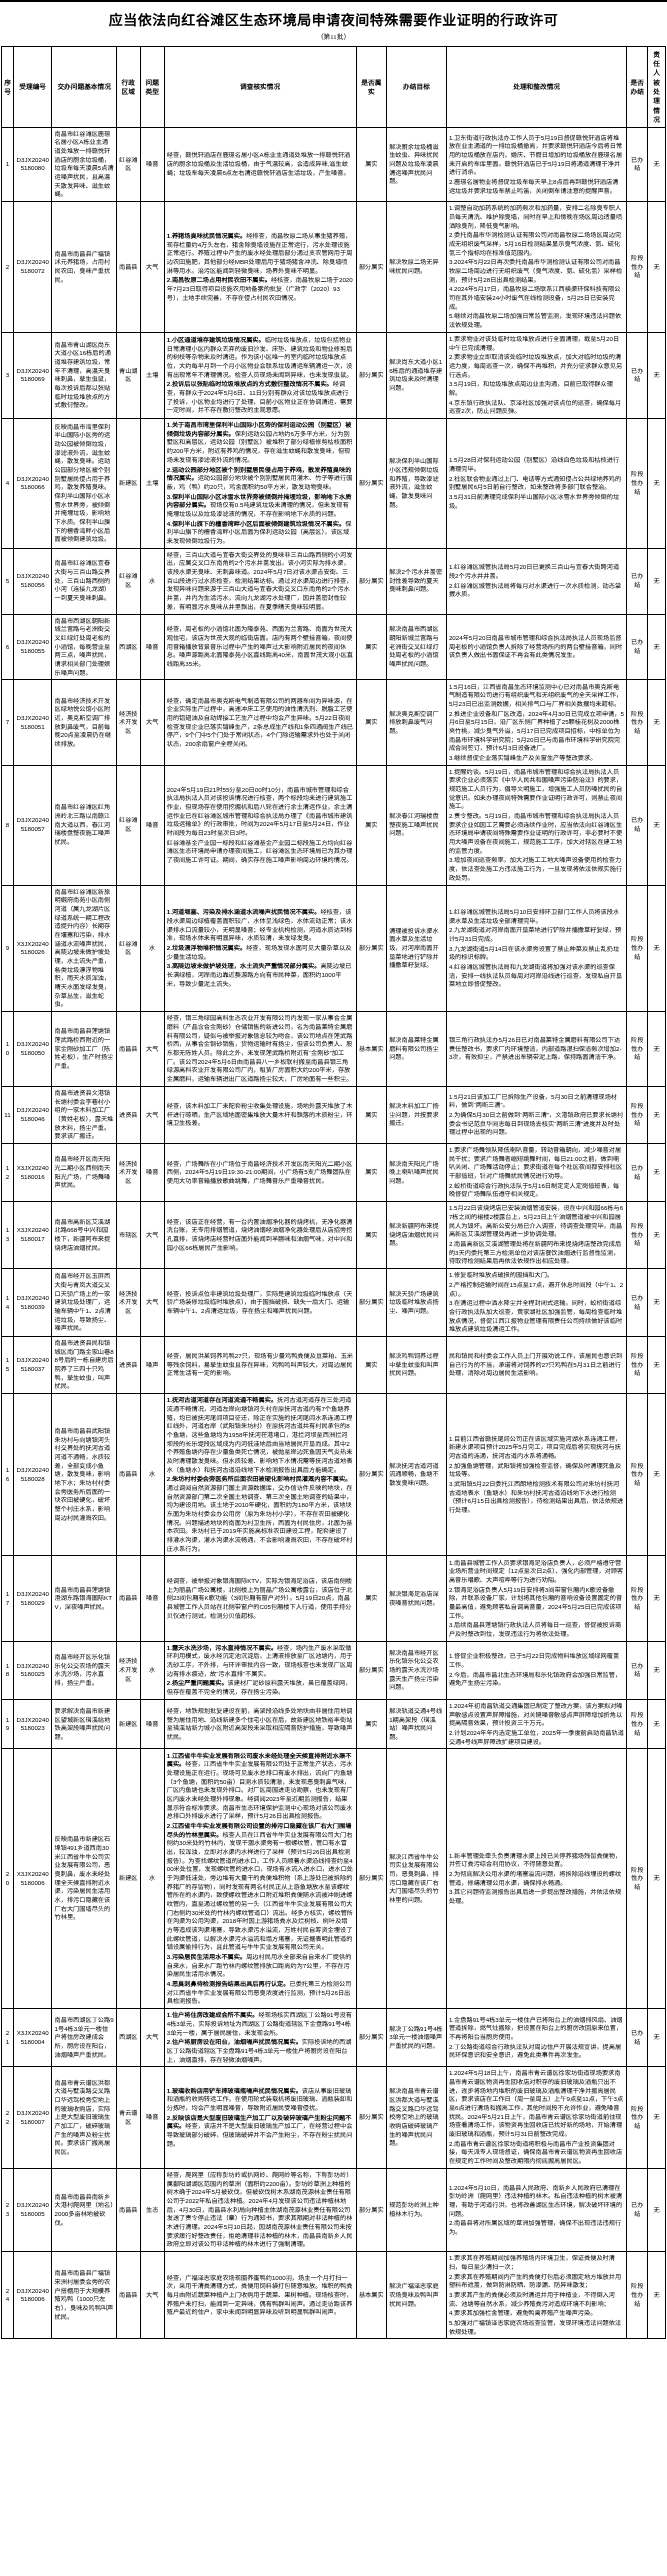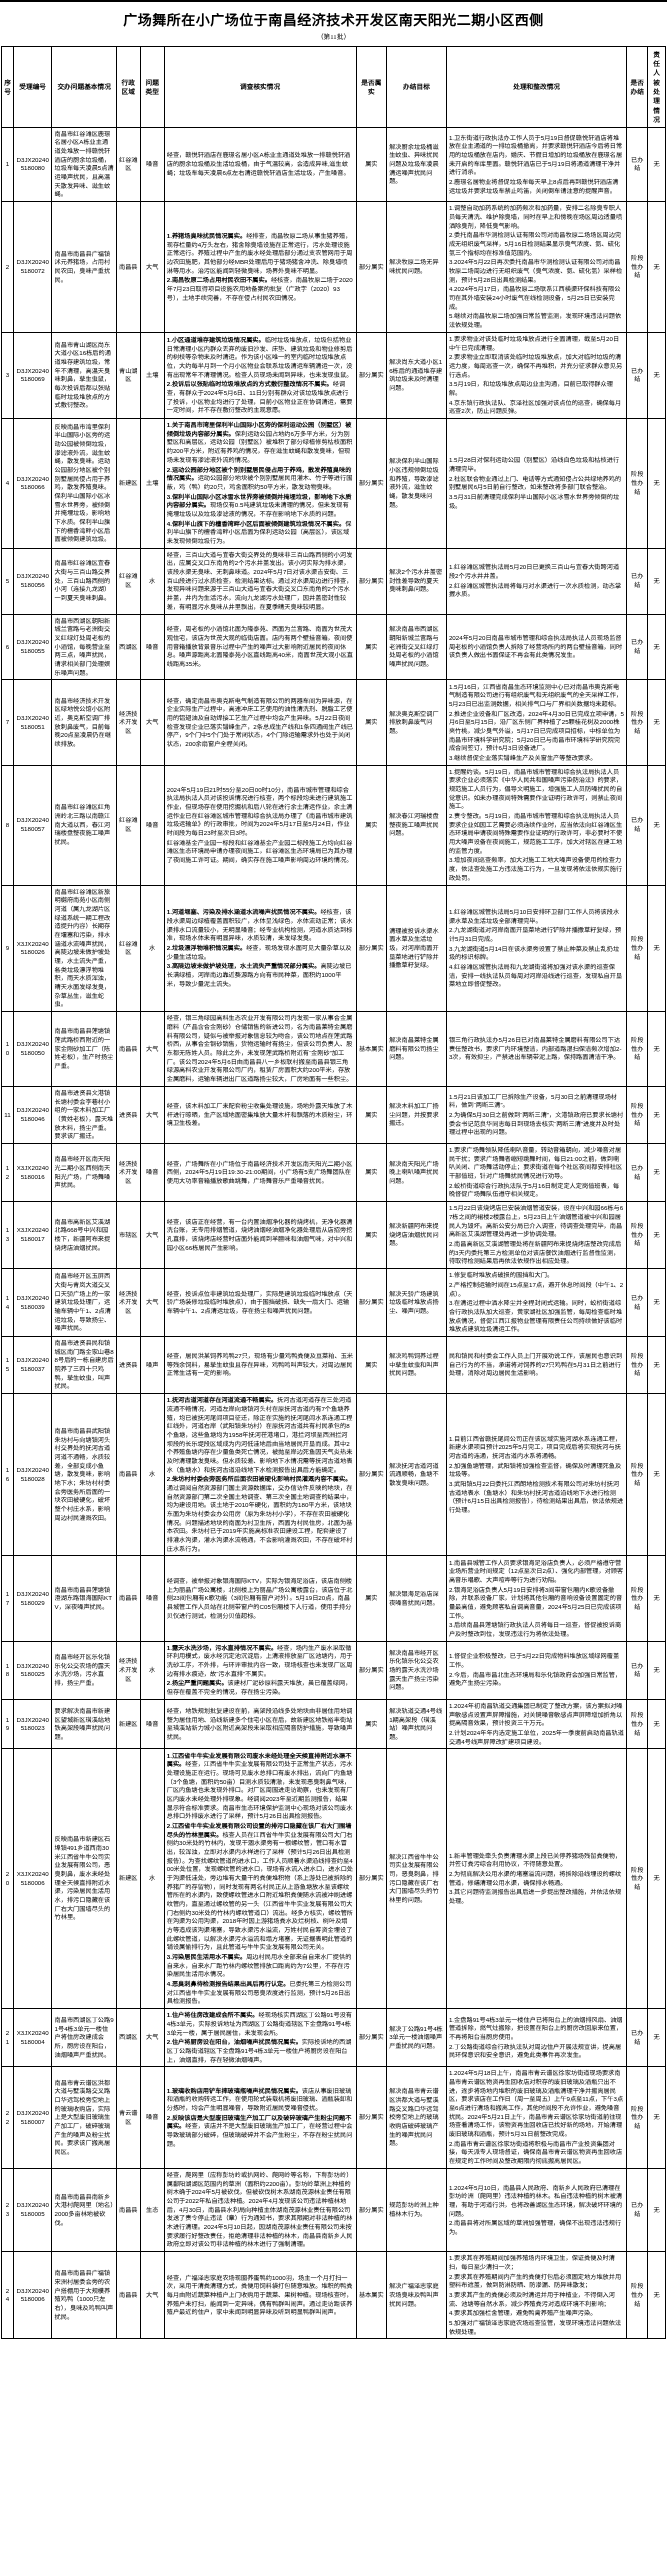--- a/index.html
+++ b/index.html
@@ -25,21 +25,21 @@
   col.w-no{width:1.8%;} col.w-id{width:5.8%;} col.w-problem{width:9.7%;}
   col.w-region{width:3.6%;} col.w-type{width:3.6%;} col.w-invest{width:28.9%;}
   col.w-verified{width:4.6%;} col.w-goal{width:9.0%;} col.w-action{width:27.2%;}
   col.w-closed{width:3.1%;} col.w-punish{width:2.7%;}
 </style>
 </head>
 <body>
 
 <div class="sheet">
   <div class="title-block">
-    <div class="doc-title">广场舞所在小广场位于南昌经济技术开发区南天阳光二期小区西侧</div>
+    <div class="doc-title">应当依法向红谷滩区生态环境局申请夜间特殊需要作业证明的行政许可</div>
     <div class="doc-subtitle">（第11批）</div>
   </div>
 
   <table class="report">
     <colgroup>
       <col class="w-no">
         <col class="w-id">
         <col class="w-problem">
         <col class="w-region">
       <col class="w-type">

